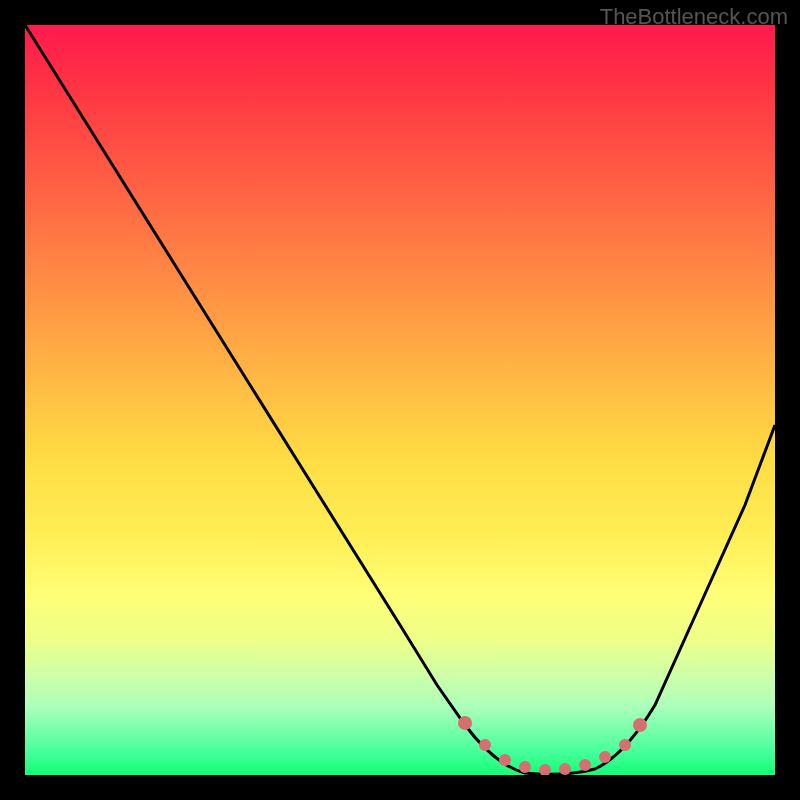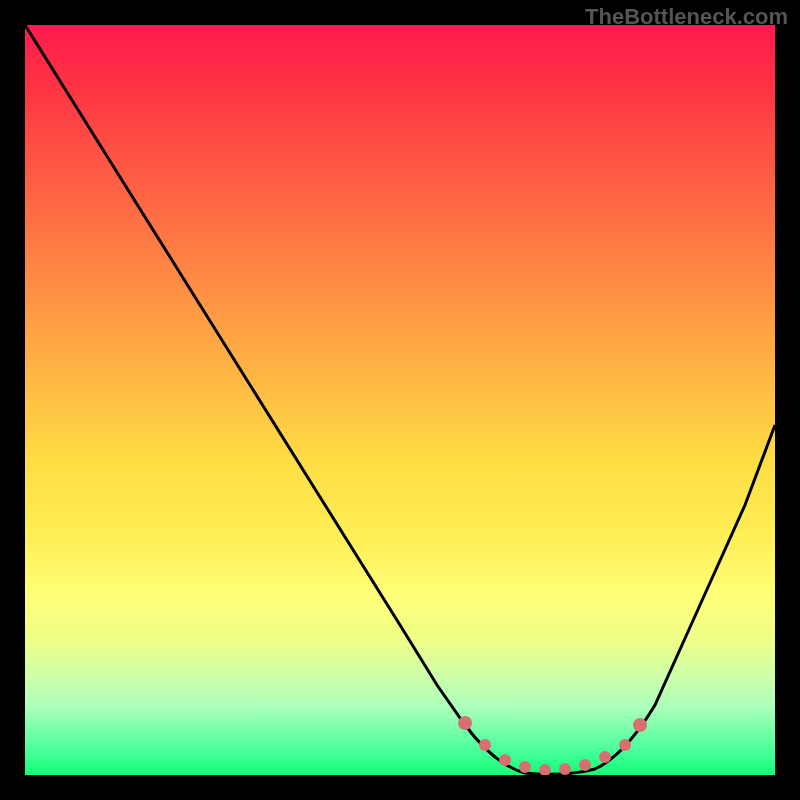--- a/index.html
+++ b/index.html
@@ -13,21 +13,21 @@
     background: #000;
     position: relative;
     font-family: Arial, sans-serif;
   }
   .watermark {
     position: absolute;
     top: 4px;
     right: 12px;
     color: #555;
     font-size: 22px;
-    font-weight: bold;
+    font-weight: normal;
     z-index: 10;
   }
   .chart-area {
     position: absolute;
     left: 25px;
     top: 25px;
     width: 750px;
     height: 750px;
     background: linear-gradient(to bottom,
       #ff1a4d 0%,

